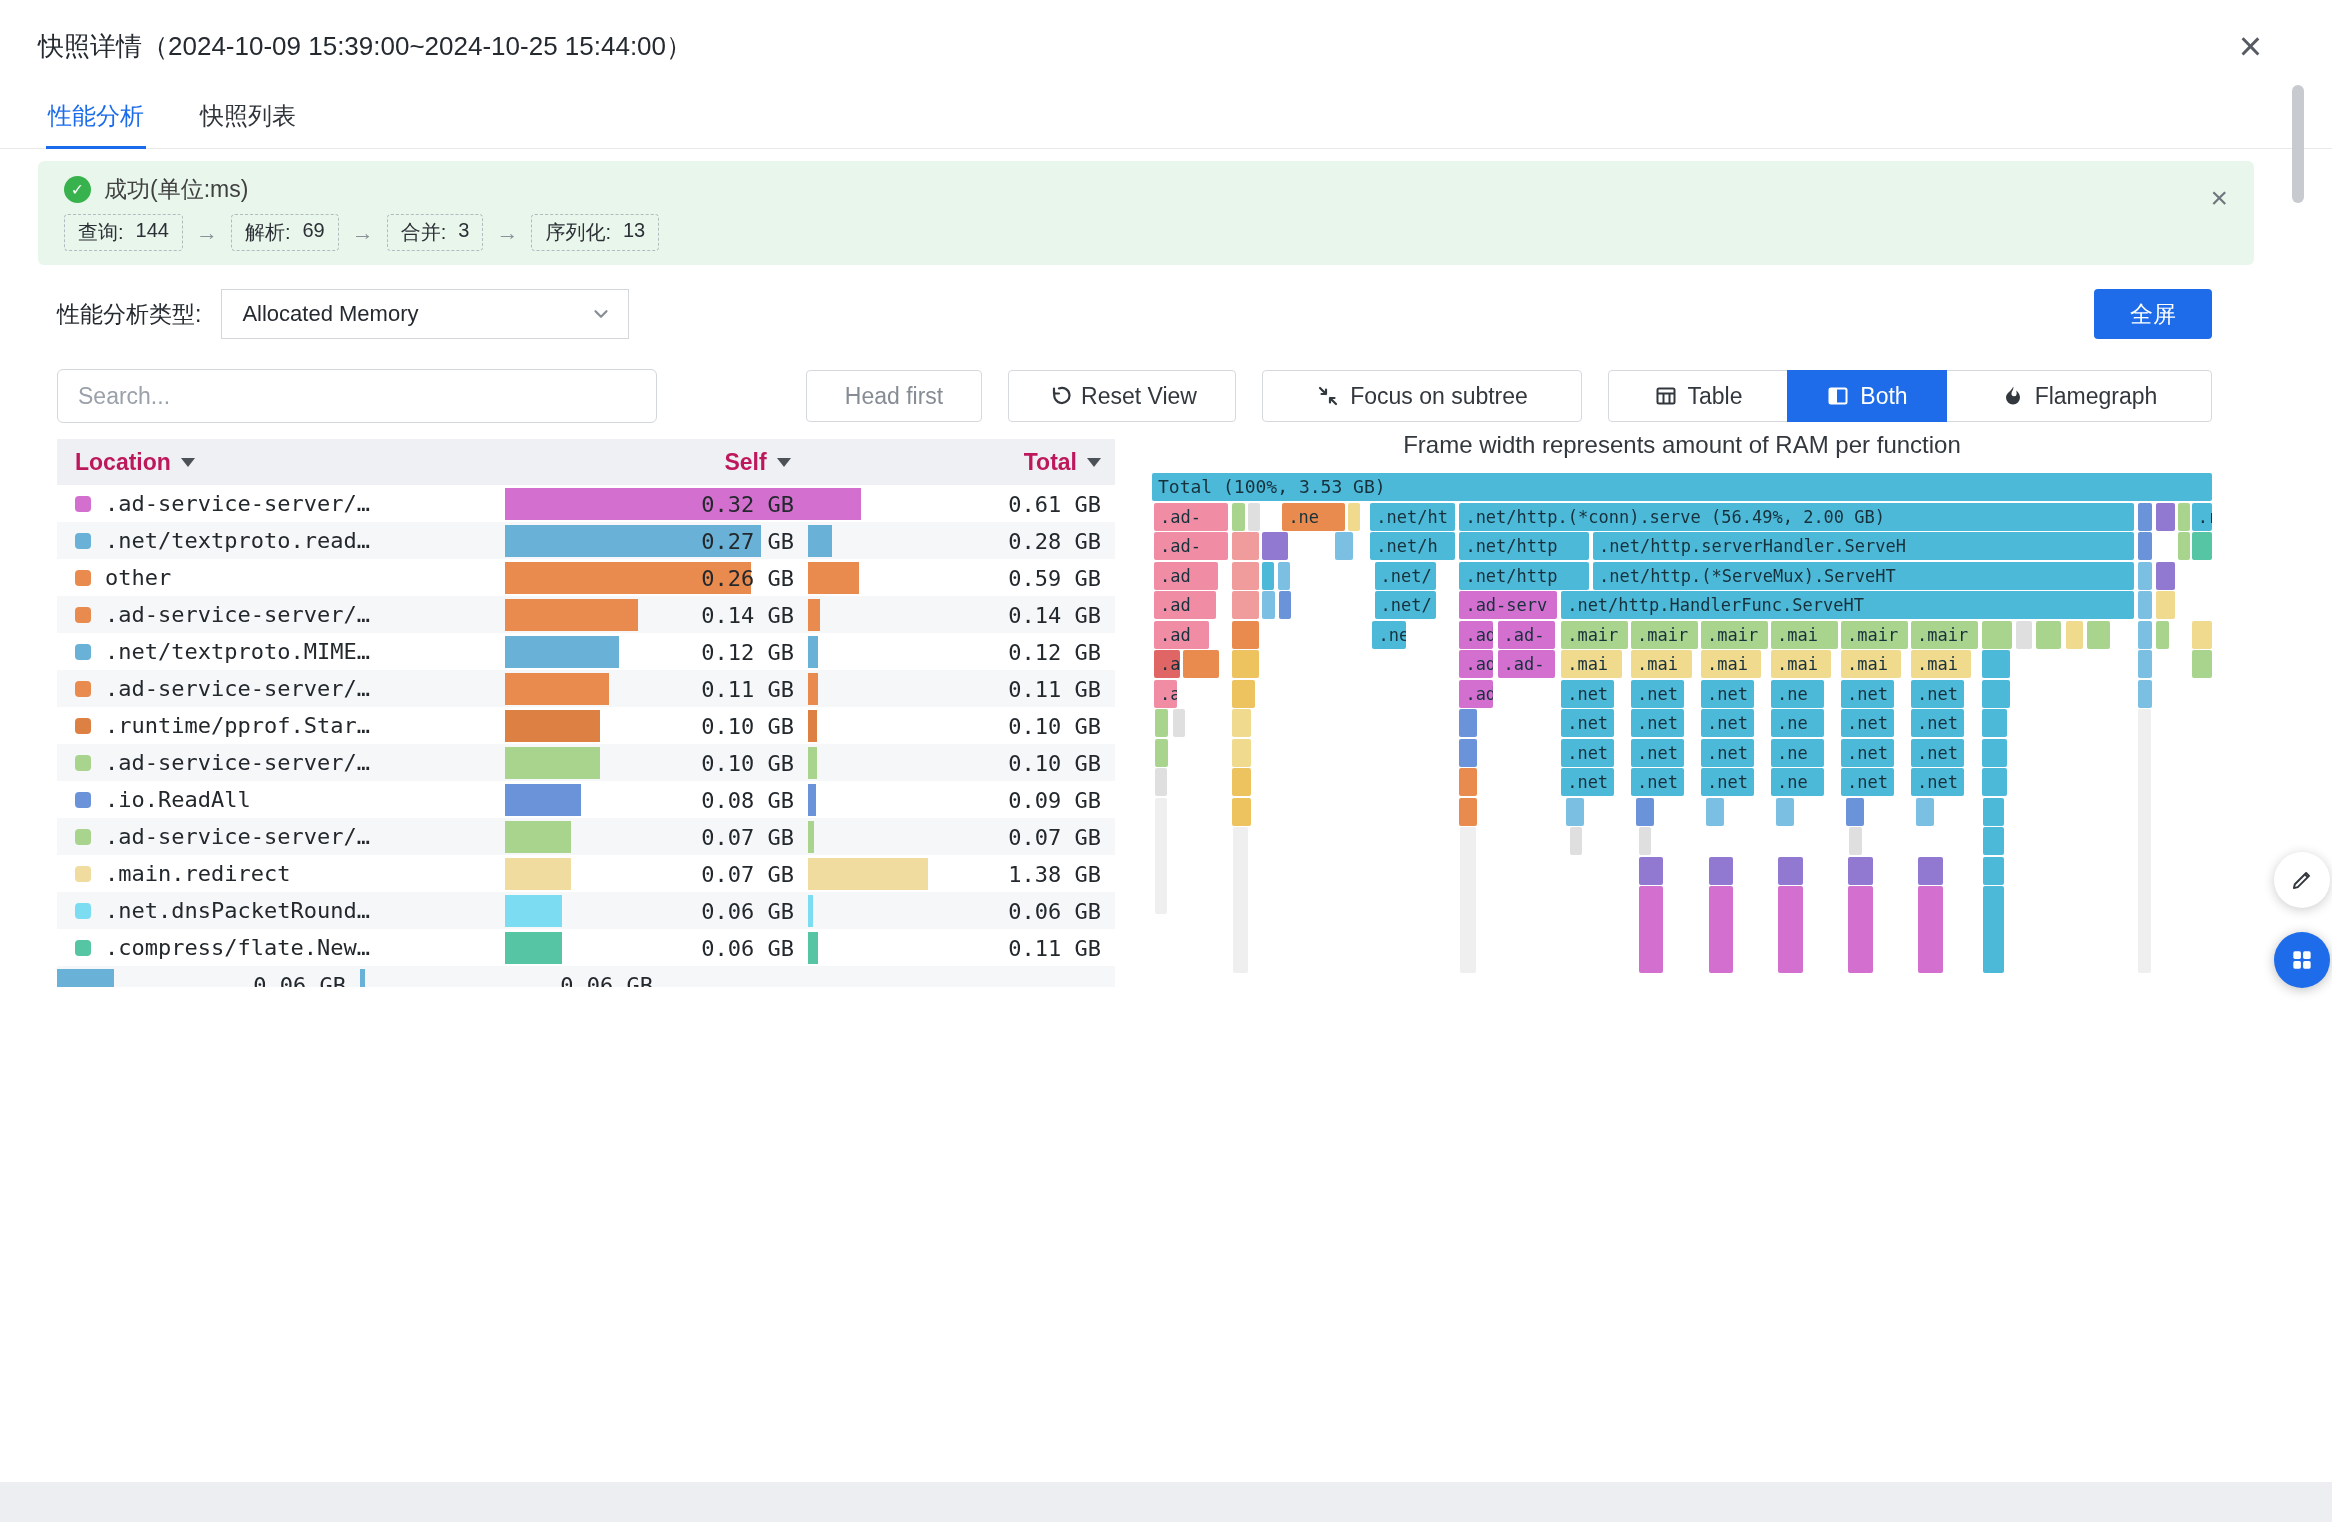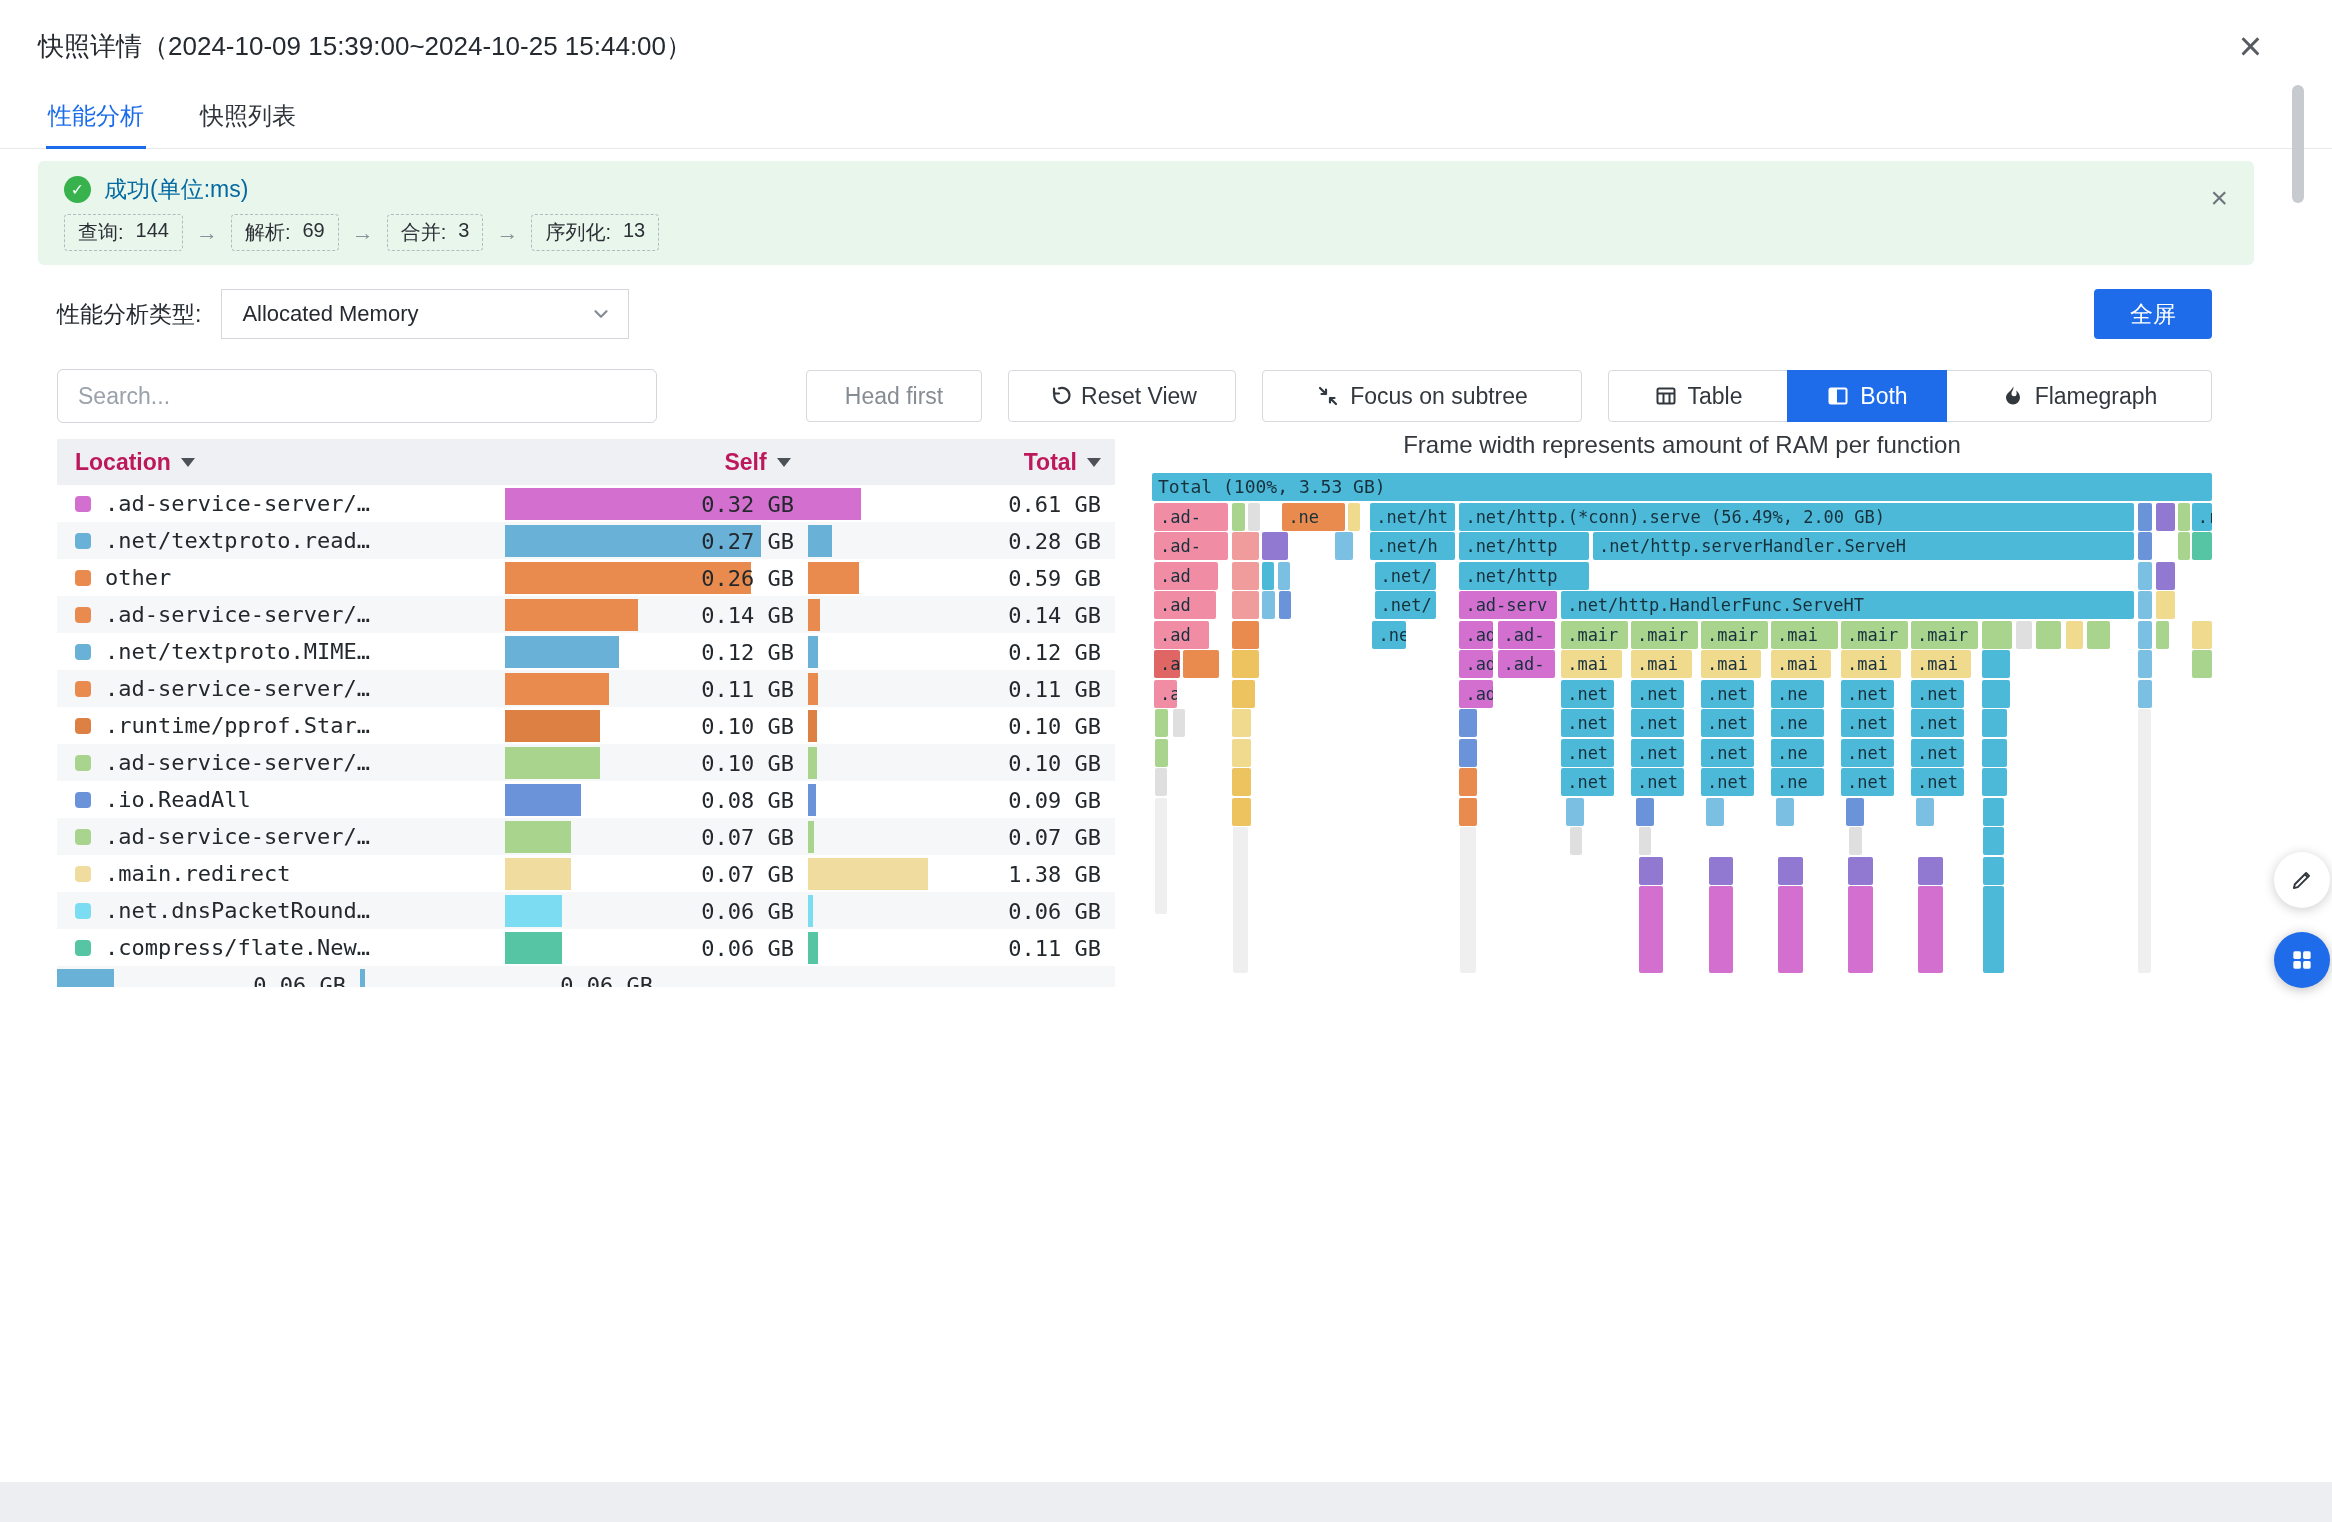--- a/index.html
+++ b/index.html
@@ -19,21 +19,21 @@
   .tabs { display:flex; gap:52px; padding:0 46px; border-bottom:1px solid #e8e9eb; margin-top:24px; }
   .tab { font-size:24px; color:#30353b; padding:10px 2px 16px; position:relative; }
   .tab.active { color:#1b6ceb; }
   .tab.active::after { content:""; position:absolute; left:0; right:0; bottom:-1px; height:3px; background:#1b6ceb; }
 
   
   .banner { margin:12px 78px 0 38px; background:#e9f6ec; border-radius:6px; padding:13px 26px 14px 26px; position:relative; }
   .banner-head { display:flex; align-items:center; gap:13px; }
   .check-circle { width:27px; height:27px; border-radius:50%; background:#37b24c; color:#fff;
     display:flex; align-items:center; justify-content:center; font-size:16px; flex:0 0 27px; }
-  .banner-title { font-size:23px; color:#0369a1; }
+  .banner-title { font-size:23px; color:#404040; }
   .stages { display:flex; align-items:center; margin-top:9px; gap:13px; }
   .stage { border:1px dashed #b4bac2; border-radius:4px; padding:4px 13px; font-size:20px; color:#2c3036;
     display:flex; gap:12px; background:transparent; }
   .stage-arrow { color:#8a9099; font-size:22px; }
   .banner-close { position:absolute; right:26px; top:22px; font-size:30px; line-height:1; color:#6f757c; }
 
   
   .type-row { display:flex; align-items:center; margin:24px 120px 0 57px; }
   .type-label { font-size:23px; color:#252a30; margin-right:20px; }
   .select { width:408px; height:50px; border:1px solid #d3d7dc; border-radius:0; background:#fff;
@@ -433,20 +433,21 @@
         <div class="frame" data-interactable="true" style="left: 41.6%; width: 51%; top: 59px; height: 28px; background: rgb(76, 185, 217);">.net/http.serverHandler.ServeH</div>
         <div class="frame" data-interactable="true" style="left: 93%; width: 1.3%; top: 59px; height: 28px; background: rgb(107, 147, 217);"></div>
         <div class="frame" data-interactable="true" style="left: 96.8%; width: 1%; top: 59px; height: 28px; background: rgb(169, 212, 142);"></div>
         <div class="frame" data-interactable="true" style="left: 98.1%; width: 1.9%; top: 59px; height: 28px; background: rgb(86, 197, 163);"></div>
         <div class="frame" data-interactable="true" style="left: 0.2%; width: 6%; top: 88.5px; height: 28px; background: rgb(240, 140, 164);">.ad</div>
         <div class="frame" data-interactable="true" style="left: 7.5%; width: 2.6%; top: 88.5px; height: 28px; background: rgb(240, 156, 156);"></div>
         <div class="frame" data-interactable="true" style="left: 10.4%; width: 1.1%; top: 88.5px; height: 28px; background: rgb(76, 185, 217);"></div>
         <div class="frame" data-interactable="true" style="left: 11.9%; width: 1%; top: 88.5px; height: 28px; background: rgb(123, 192, 227);"></div>
         <div class="frame" data-interactable="true" style="left: 21%; width: 5.8%; top: 88.5px; height: 28px; background: rgb(76, 185, 217);">.net/</div>
         <div class="frame" data-interactable="true" style="left: 29%; width: 12.2%; top: 88.5px; height: 28px; background: rgb(76, 185, 217);">.net/http</div>
+        <div class="frame" data-interactable="true" style="left: 41.6%; width: 51%; top: 88.5px; height: 28px; background: rgb(76, 185, 217);">.net/http.(*ServeMux).ServeHT</div>
         <div class="frame" data-interactable="true" style="left: 93%; width: 1.3%; top: 88.5px; height: 28px; background: rgb(123, 192, 227);"></div>
         <div class="frame" data-interactable="true" style="left: 94.7%; width: 1.8%; top: 88.5px; height: 28px; background: rgb(145, 121, 210);"></div>
         <div class="frame" data-interactable="true" style="left: 0.2%; width: 5.8%; top: 118px; height: 28px; background: rgb(240, 140, 164);">.ad</div>
         <div class="frame" data-interactable="true" style="left: 7.5%; width: 2.6%; top: 118px; height: 28px; background: rgb(240, 156, 156);"></div>
         <div class="frame" data-interactable="true" style="left: 10.4%; width: 1.2%; top: 118px; height: 28px; background: rgb(123, 192, 227);"></div>
         <div class="frame" data-interactable="true" style="left: 12%; width: 0.9%; top: 118px; height: 28px; background: rgb(107, 147, 217);"></div>
         <div class="frame" data-interactable="true" style="left: 21%; width: 5.8%; top: 118px; height: 28px; background: rgb(76, 185, 217);">.net/</div>
         <div class="frame" data-interactable="true" style="left: 29%; width: 9.2%; top: 118px; height: 28px; background: rgb(211, 111, 206);">.ad-serv</div>
         <div class="frame" data-interactable="true" style="left: 38.6%; width: 54%; top: 118px; height: 28px; background: rgb(76, 185, 217);">.net/http.HandlerFunc.ServeHT</div>
         <div class="frame" data-interactable="true" style="left: 93%; width: 1.3%; top: 118px; height: 28px; background: rgb(123, 192, 227);"></div>

